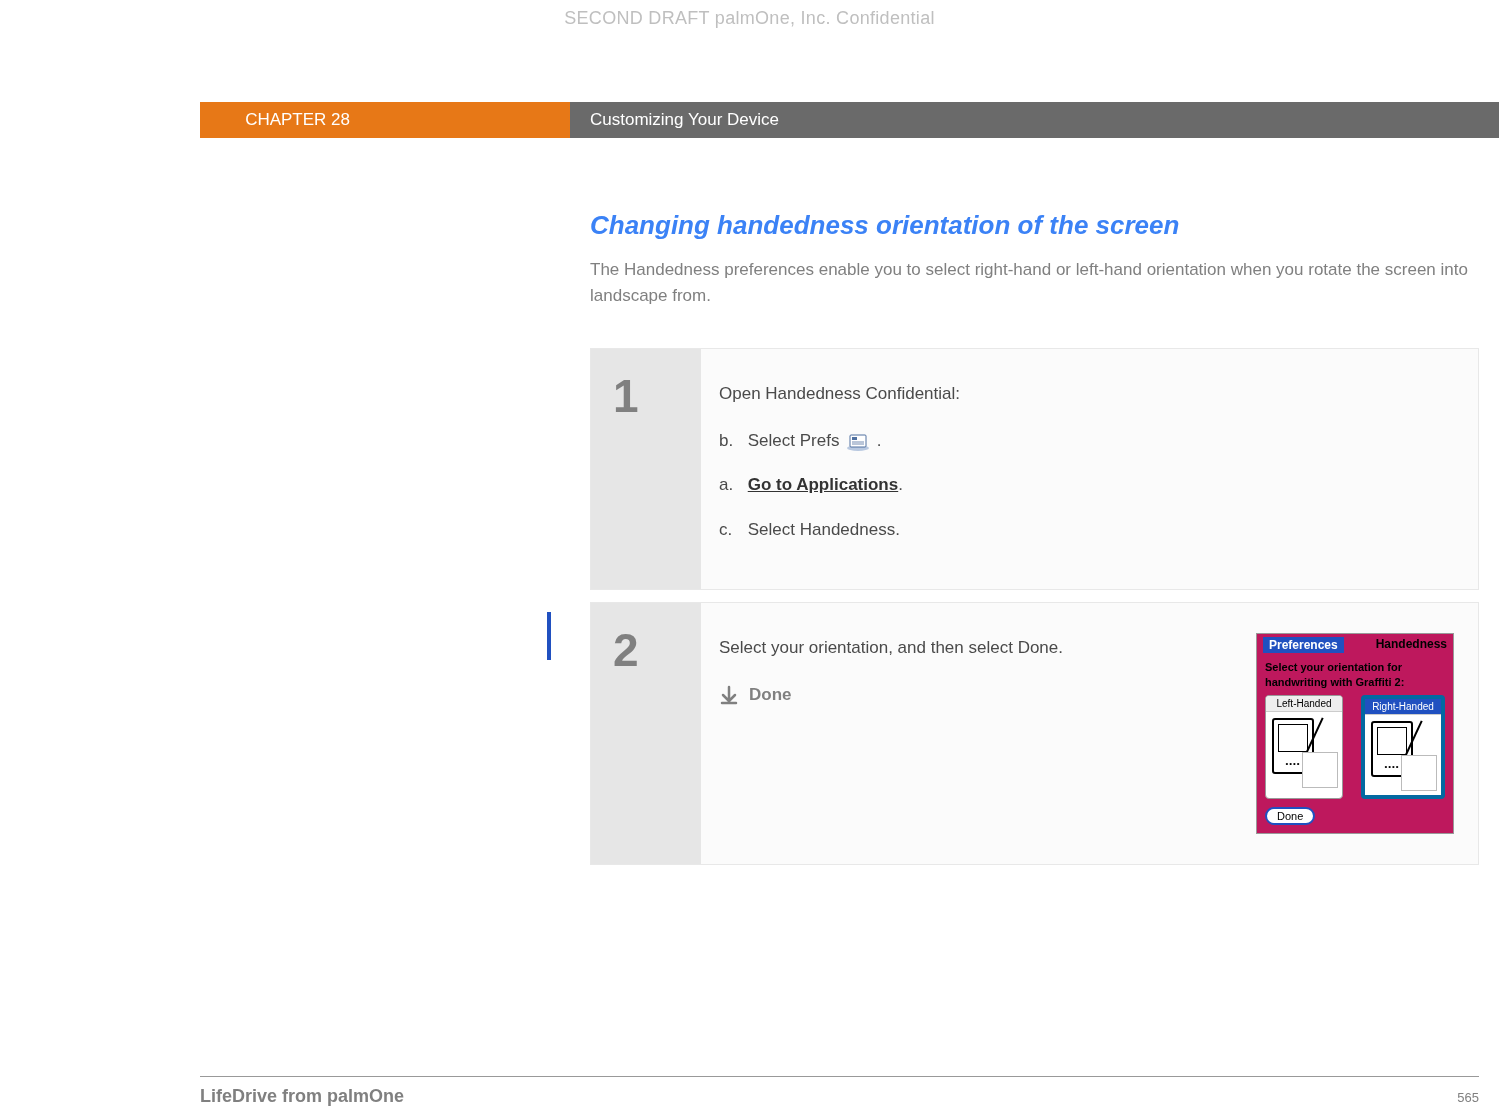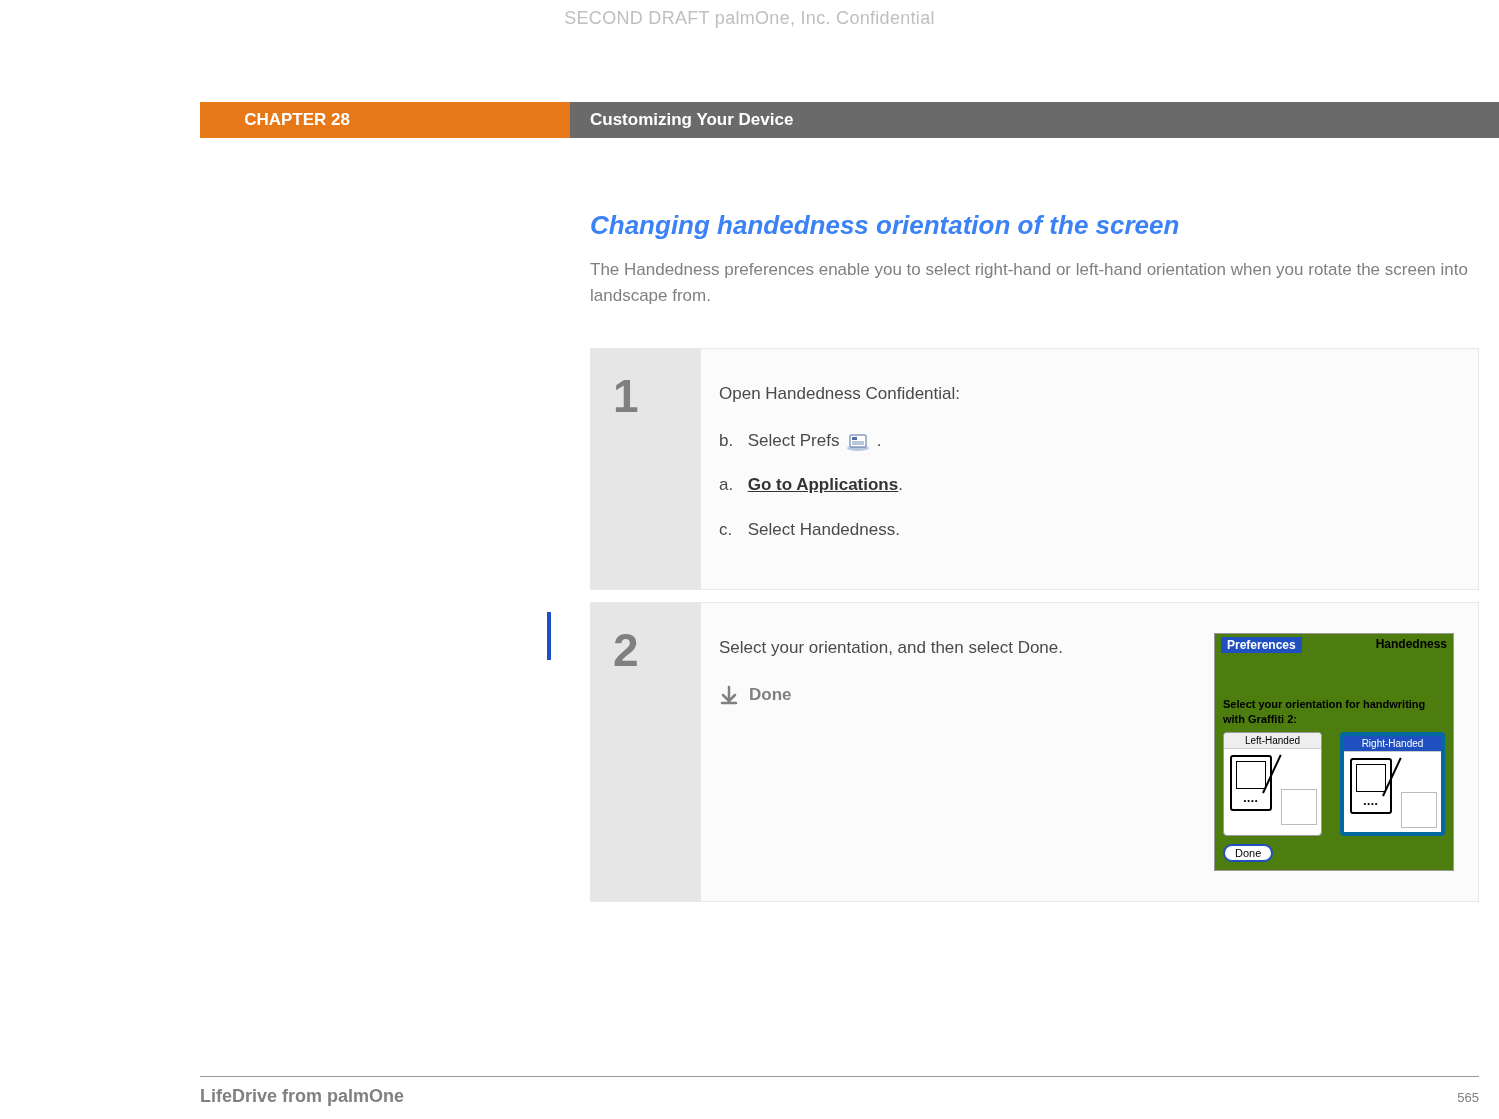--- a/index.html
+++ b/index.html
@@ -29,33 +29,33 @@
       display: flex;
     }
     .chapter-left {
       width: 200px;
       background: #fff;
     }
     .chapter-mid {
       width: 370px;
       background: #e77817;
       color: #fff;
-      font-weight: bold;
+      font-weight: normal;
       font-size: 17px;
       display: flex;
       align-items: center;
       justify-content: flex-end;
       padding-right: 220px;
       padding-left: 28px;
     }
     .chapter-right {
       flex: 1;
       background: #6a6a6a;
       color: #fff;
-      font-weight: bold;
+      font-weight: normal;
       font-size: 17px;
       display: flex;
       align-items: center;
       padding-left: 20px;
     }
     .content {
       position: absolute;
       top: 210px;
       left: 590px;
       right: 20px;
@@ -122,23 +122,23 @@
       display: flex;
       align-items: center;
       gap: 10px;
       margin-top: 14px;
       color: #808080;
       font-weight: bold;
       font-size: 17px;
     }
     .done-arrow svg { width: 20px; height: 20px; display: block; }
     .screenshot-box {
-      width: 240px;
+      width: 198px;
       border: 1px solid #999;
-      background: #4d7c0f;
+      background: #be185d;
       font-size: 11px;
     }
     .ss-header {
       display: flex;
       justify-content: space-between;
       padding: 3px 6px;
       font-family: sans-serif;
     }
     .ss-header-left {
       background: #2050c0;
@@ -147,21 +147,20 @@
       padding: 1px 6px;
       font-size: 12px;
     }
     .ss-header-right {
       color: #000;
       font-size: 12px;
       font-weight: bold;
     }
     .ss-body {
       padding: 4px 8px 8px 8px;
-      margin-top: 37px;
     }
     .ss-instruction {
       font-weight: bold;
       color: #000;
       font-size: 11px;
       line-height: 1.3;
       margin-bottom: 6px;
     }
     .ss-options {
       display: flex;

